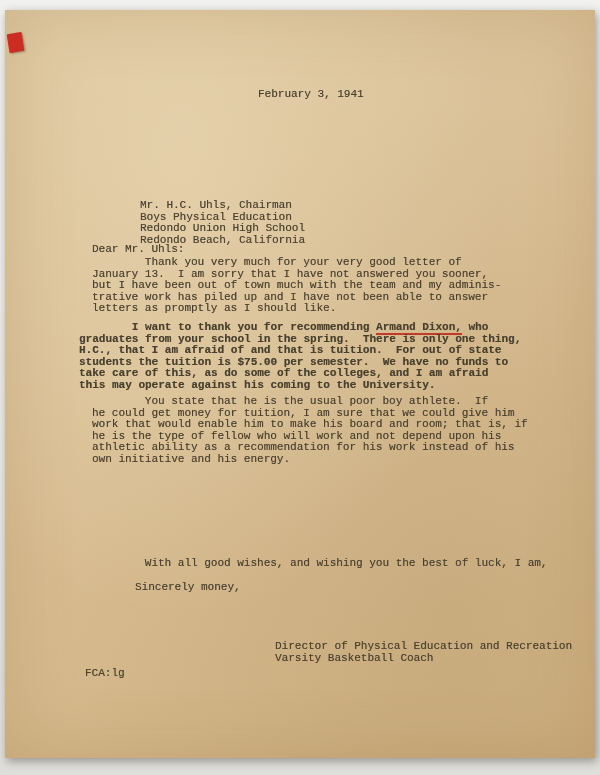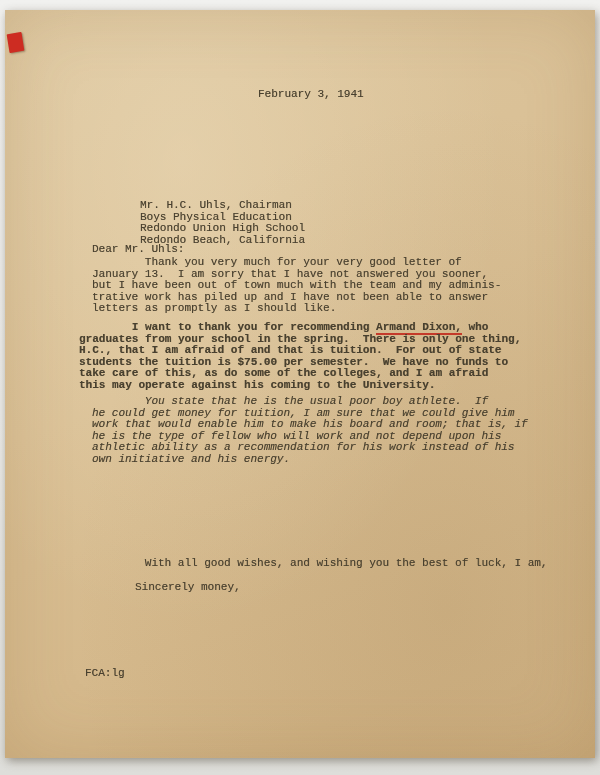--- a/index.html
+++ b/index.html
@@ -27,21 +27,21 @@
     font-size:11px;line-height:11.6px;
     color:#48402f;
     white-space:pre;
     text-shadow:0.3px 0.3px 0.5px rgba(70,58,38,0.45);
   }
   .date{left:253px;top:79px;}
   .recipient{left:135px;top:190px;}
   .salutation{left:87px;top:234px;}
   .p1{left:87px;top:247px;}
   .p2{left:74px;top:312px;font-weight:bold;}
-  .p3{left:87px;top:386px;font-style:italic;}
+  .p3{left:87px;top:386px;}
   .p4{left:87px;top:508px;}
   .closing{left:87px;top:548px;}
   .valediction{left:130px;top:572px;}
   .signature{left:270px;top:631px;}
   .reference{left:80px;top:658px;}
   .underlined{
     border-bottom:2px solid #c43a2a;
     padding-bottom:0px;
   }
   .red-tag{
@@ -85,19 +85,21 @@
 work that would enable him to make his board and room; that is, if
 he is the type of fellow who will work and not depend upon his
 athletic ability as a recommendation for his work instead of his
 own initiative and his energy.</div>
 
 
     <div class="block closing">        With all good wishes, and wishing you the best of luck, I am,</div>
 
     <div class="block valediction">Sincerely money,</div>
 
+    <div class="block signature">Director of Physical Education and Recreation
+Varsity Basketball Coach</div>
 
     <div class="block reference">FCA:lg</div>
 
   </div>
 
   <div class="red-tag"></div>
 </div>
 
 </body></html>

